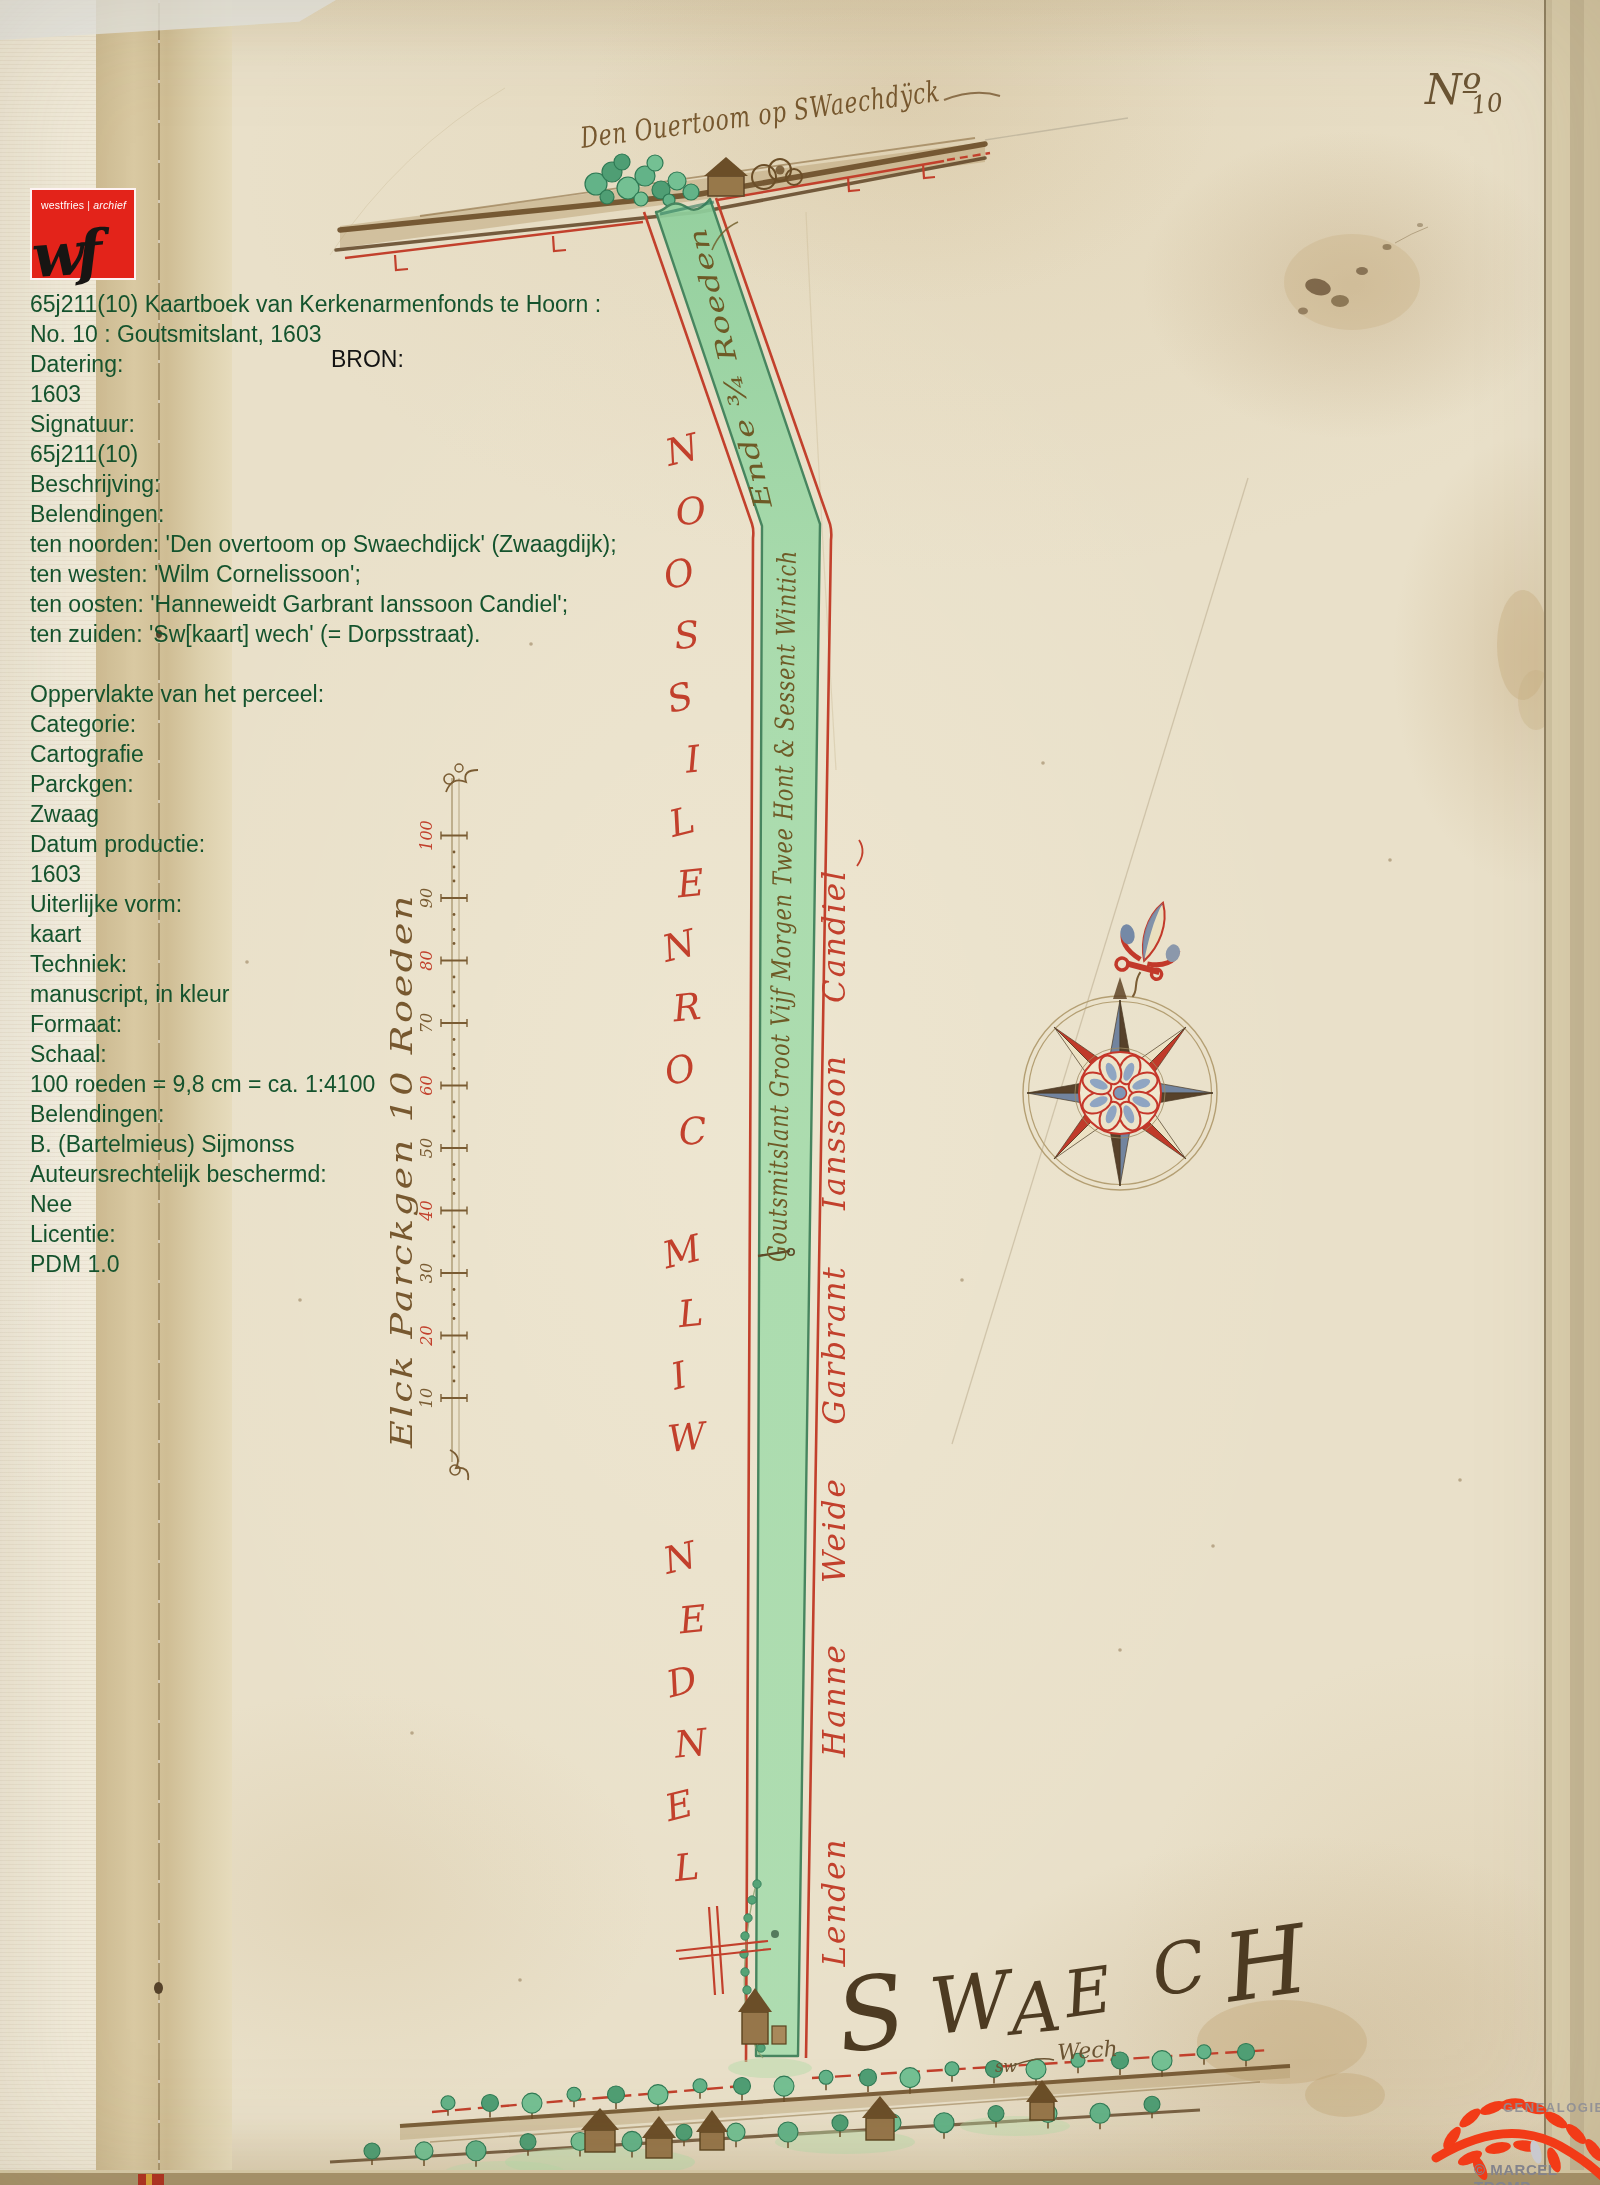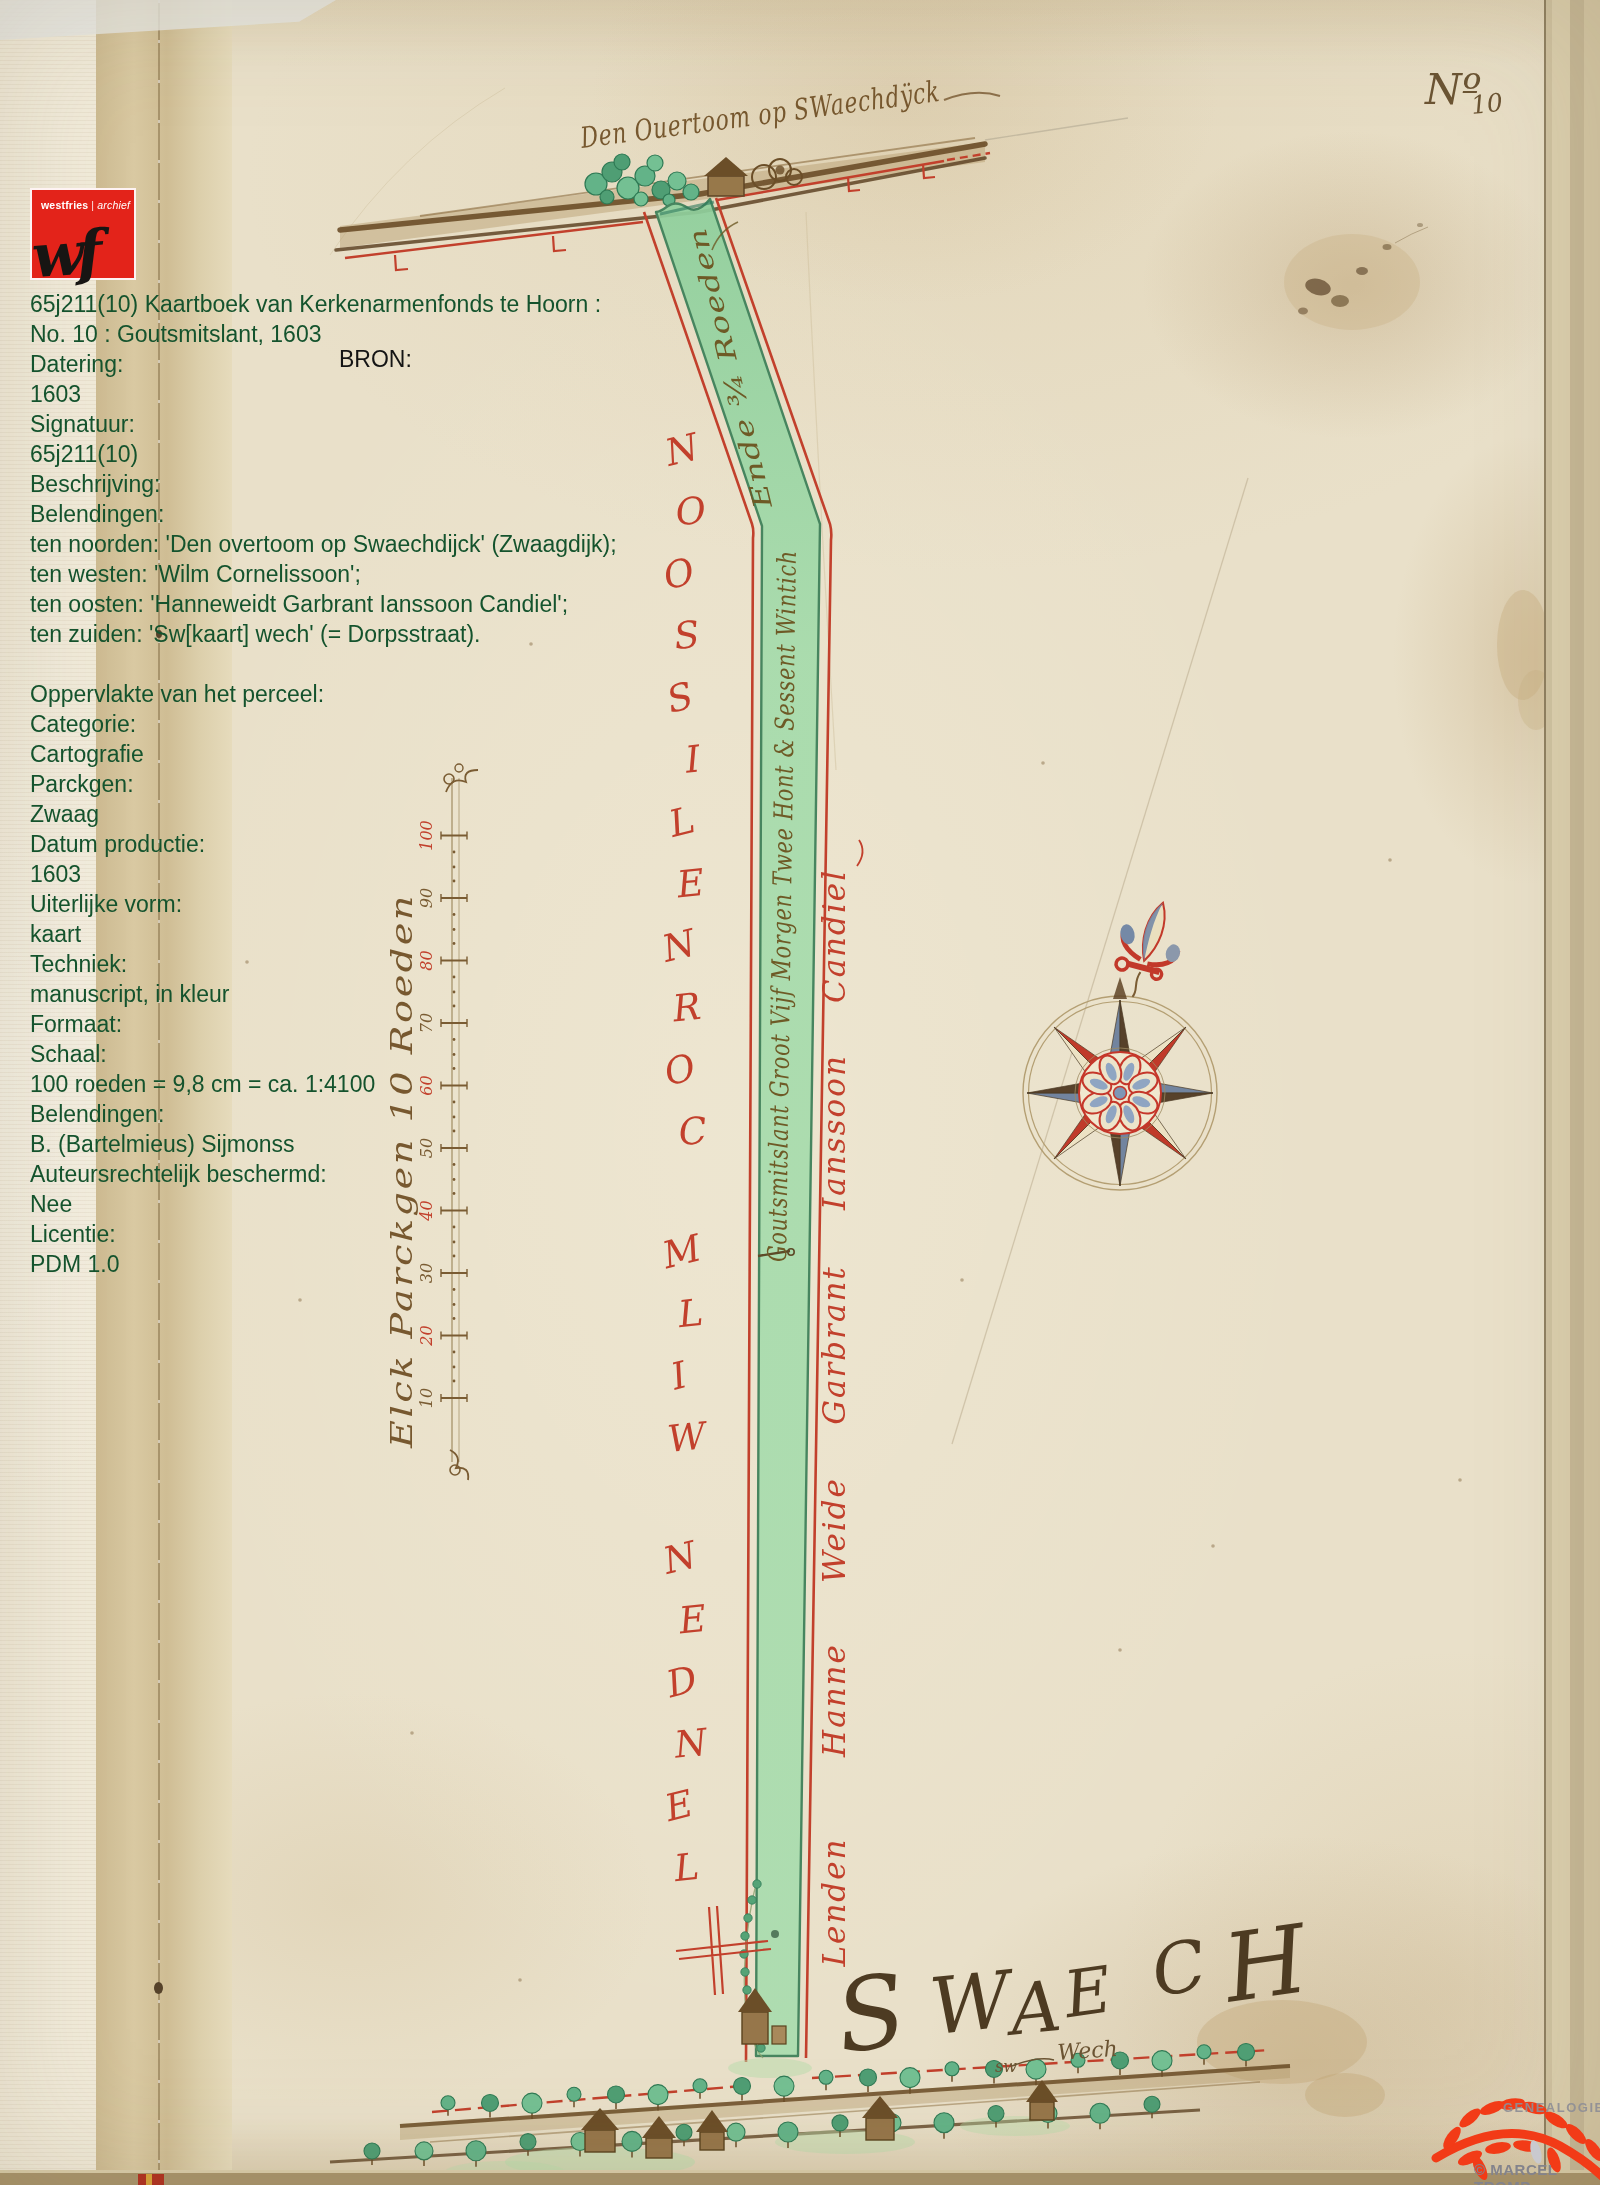--- a/index.html
+++ b/index.html
@@ -31,25 +31,25 @@
   .right-edge{position:absolute;left:1544px;top:0;width:56px;height:2185px;z-index:10;
     background:linear-gradient(to right, rgba(138,123,92,.95) 0 2px, #cfc2a1 2px 8px, #dbcfae 8px 26px, #c6b897 26px 40px, #d4c7a5 40px 56px);}
   .bottom-edge{position:absolute;left:0;top:2168px;width:1600px;height:17px;z-index:10;
     background:linear-gradient(to bottom, rgba(233,224,200,0) 0 2px, #d9cdaa 2px 5px, #a8946c 5px 17px);}
   .headband{position:absolute;left:138px;top:2174px;width:26px;height:11px;z-index:11;
     background:linear-gradient(90deg,#b03020 0 8px,#d8a33a 8px 14px,#b03020 14px 26px);}
   .map-svg{position:absolute;left:0;top:0;z-index:5;}
   .info-block{position:absolute;left:30px;top:289px;width:650px;z-index:20;
     font-size:23px;line-height:30px;color:#14532d;}
   .info-line{min-height:30px;white-space:pre;}
-  .bron{position:absolute;left:331px;top:346px;z-index:20;font-size:23px;color:#141414;margin-left:8px;}
+  .bron{position:absolute;left:331px;top:346px;z-index:20;font-size:23px;color:#141414;}
   .logo{position:absolute;left:30px;top:188px;width:106px;height:92px;z-index:25;
     background:#e3231a;border:2px solid rgba(255,255,255,.95);box-sizing:border-box;overflow:visible;}
   .logo-brand{position:absolute;top:9px;left:9px;font-size:10.5px;color:#fff;letter-spacing:.2px;white-space:nowrap;}
-  .logo-brand .b{font-weight:bold;}
+  .logo-brand .b{font-weight:normal;}
   .logo-brand .sep{font-weight:300;padding:0 3px;opacity:.9;}
   .logo-brand .d{font-style:italic;font-weight:400;}
   .logo-monogram{position:absolute;left:0px;bottom:-6px;font-family:"DejaVu Serif",serif;
     font-style:italic;font-weight:bold;font-size:60px;color:#171513;letter-spacing:-7px;
     transform:rotate(-4deg);line-height:1;}
   .wm-svg{position:absolute;left:1420px;top:2060px;z-index:30;}
   .wm-name{position:absolute;left:1503px;top:2100px;z-index:31;font-size:13px;font-weight:bold;
     letter-spacing:1.5px;color:#8f8f96;opacity:.92;}
   .wm-credit{position:absolute;left:1474px;top:2161px;z-index:31;font-size:15px;font-weight:bold;
     letter-spacing:.5px;color:#83838c;}

